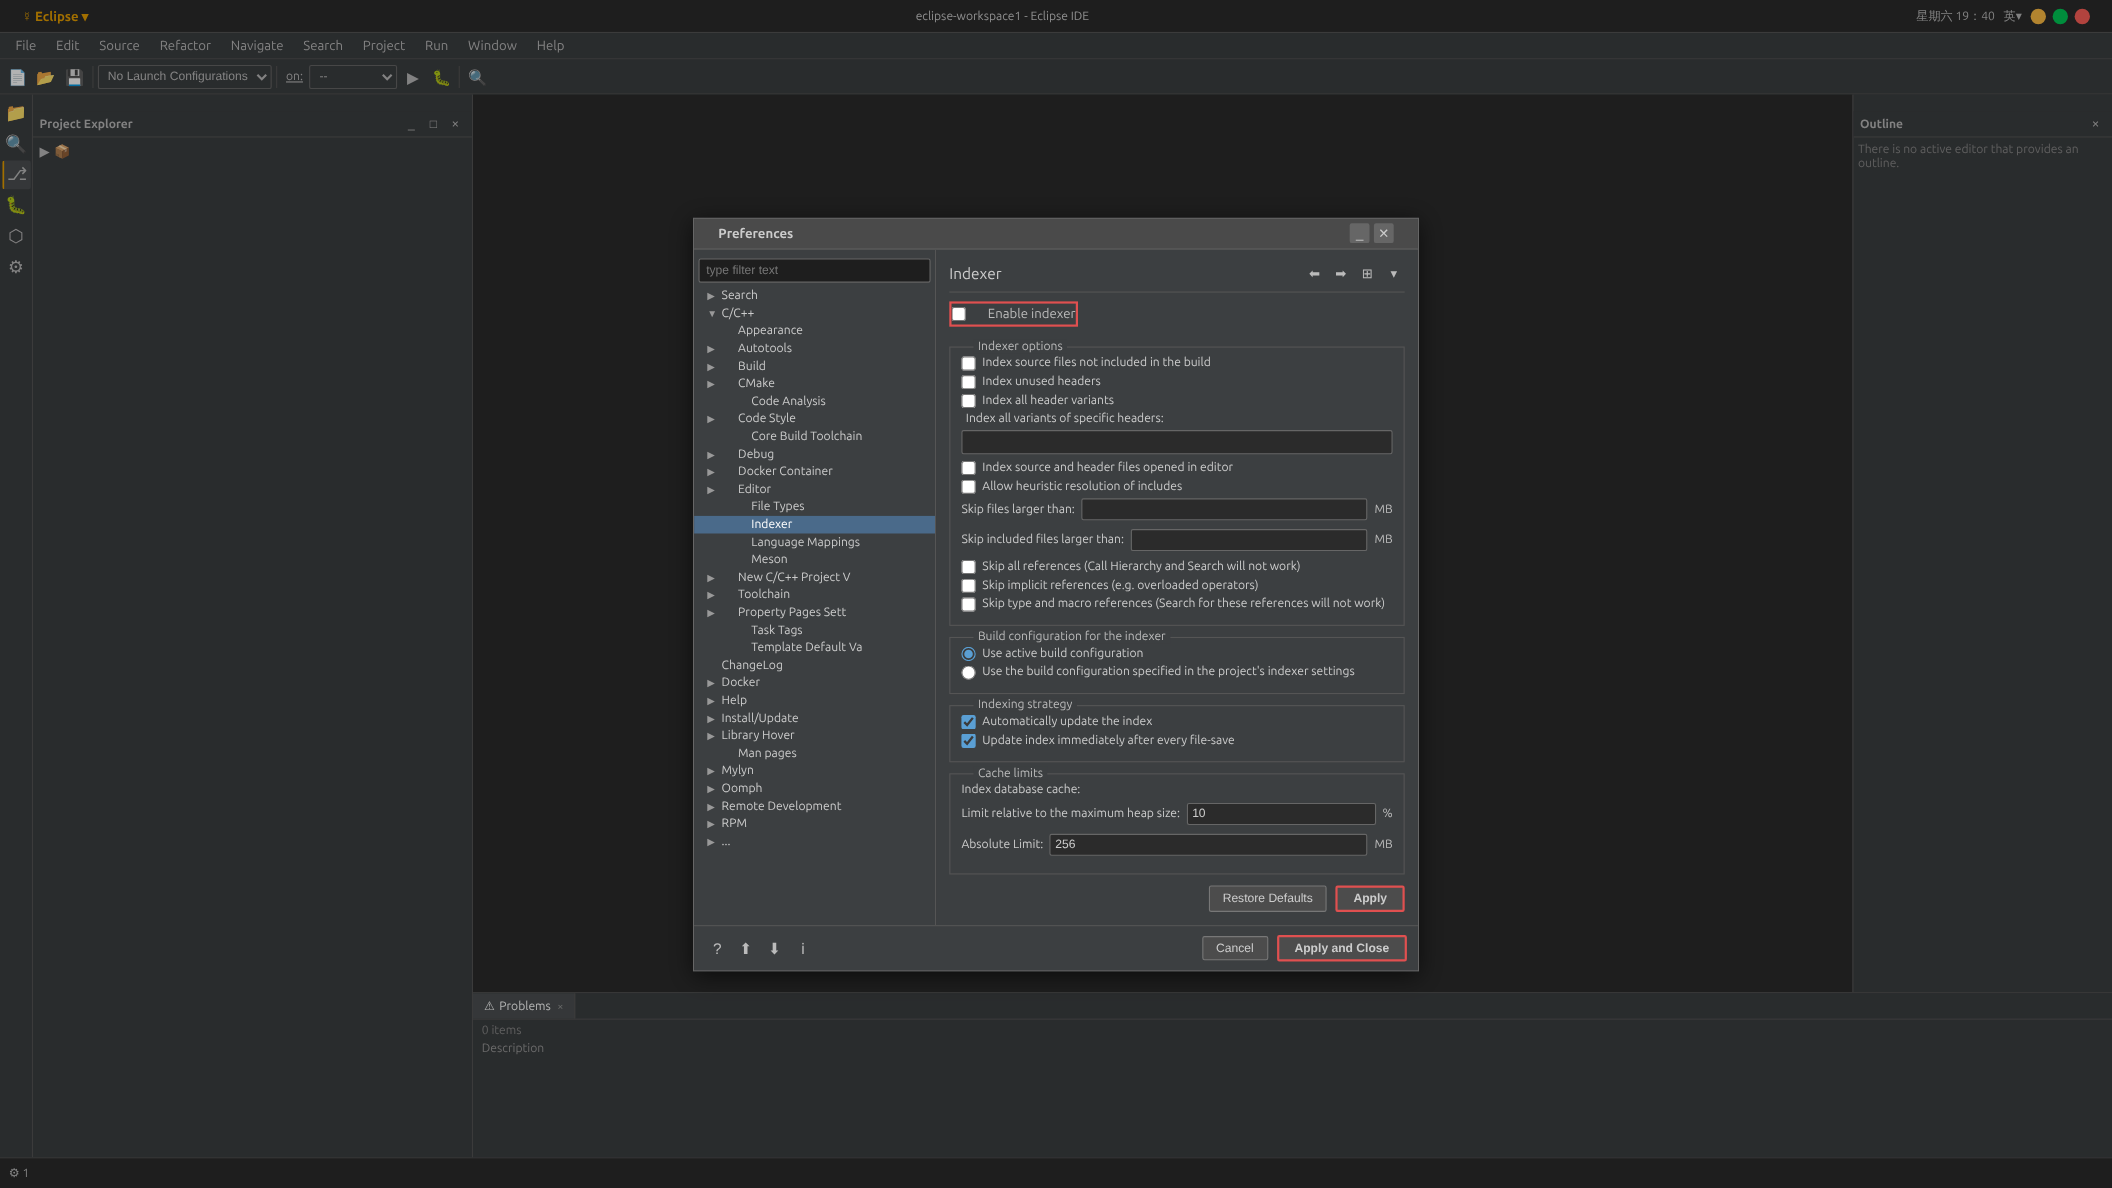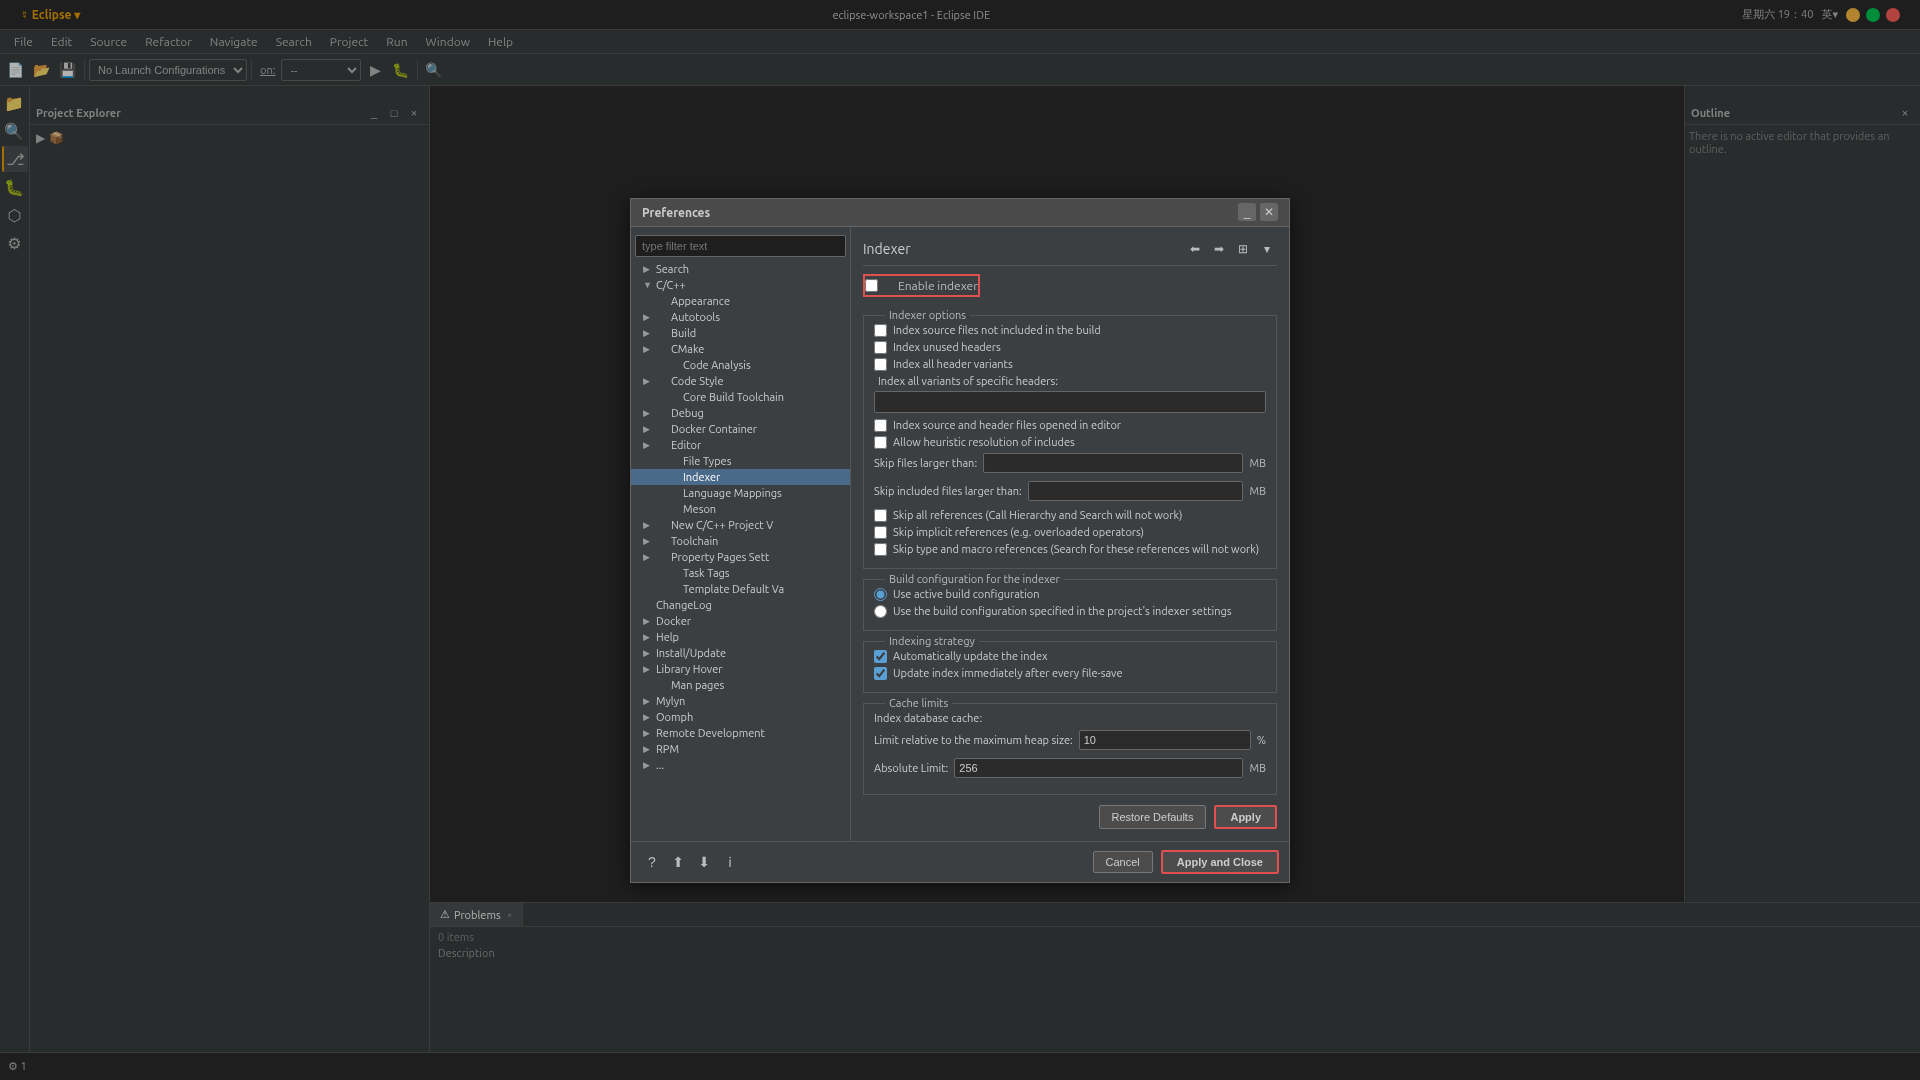--- a/index.html
+++ b/index.html
@@ -183,21 +183,21 @@
       display: flex;
       flex-direction: column;
       min-height: 650px;
     }
     .dialog-titlebar {
       background: #4a4a4a;
       height: 28px;
       display: flex;
       align-items: center;
       justify-content: space-between;
-      padding: 0 11px;
+      padding: 0 22px;
       border-bottom: 1px solid #666;
     }
     .dialog-title { font-size: 12px; color: #ccc; font-weight: bold; }
     .dialog-close-btn {
       width: 18px; height: 18px;
       background: #666;
       border: none;
       cursor: pointer;
       color: #ccc;
       font-size: 12px;

